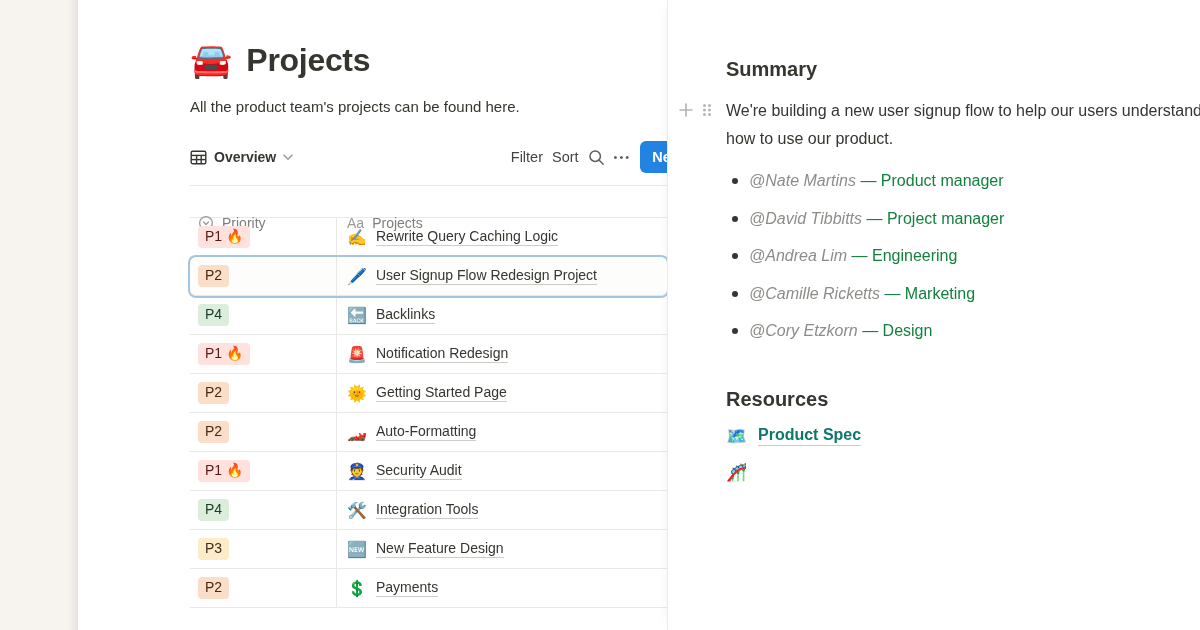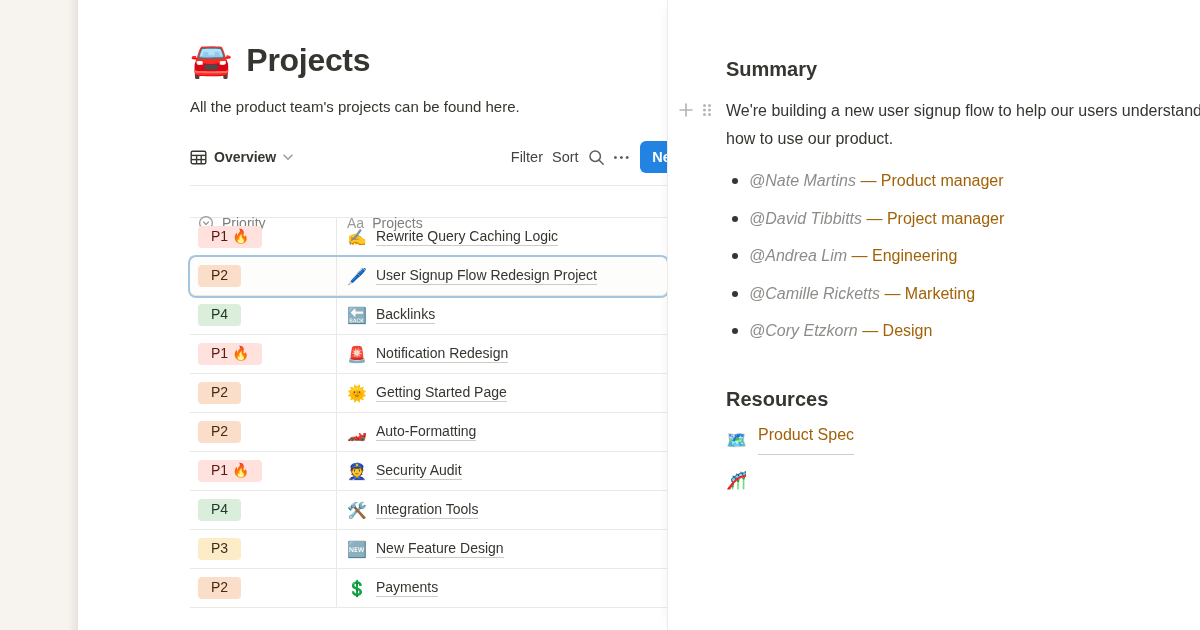--- a/index.html
+++ b/index.html
@@ -40,21 +40,21 @@
     border-top:1px solid #E9E9E7; border-bottom:1px solid #E9E9E7; }
   .th { display:flex; align-items:center; gap:8px;margin-top:37px; }
   .th-priority { width:147px; padding-left:8px; border-right:1px solid #E9E9E7; }
   .th-projects { flex:1; padding-left:10px; }
   .aa-glyph { font-size:14px; color:#9B9A97; }
   .rows-wrap { position:relative; }
   .row { display:flex; height:39px; align-items:stretch; border-bottom:1px solid #E9E9E7; position:relative; }
   .cell { display:flex; align-items:center; }
   .cell-priority { width:147px; padding-left:8px; border-right:1px solid #E9E9E7; }
   .cell-title { flex:1; padding-left:10px; gap:9px; }
-  .tag { padding:2px 13px; border-radius:4px; font-size:14px; line-height:1.25; white-space:nowrap; }
+  .tag { padding:2px 7px; border-radius:4px; font-size:14px; line-height:1.25; white-space:nowrap; }
   .tag-red    { background:#FFE2DD; color:#5D1715; }
   .tag-orange { background:#FADEC9; color:#49290E; }
   .tag-yellow { background:#FDECC8; color:#402C1B; }
   .tag-green  { background:#DBEDDB; color:#1C3829; }
   .row-emoji { width:20px; font-size:16px; text-align:center; flex:none; }
   .row-title { font-weight:500; color:#37352F; border-bottom:1px solid rgba(55,53,47,0.25);
     padding-bottom:1px; white-space:nowrap; }
   .row.selected { border-radius:6px; background:#FDFDFC; box-shadow:0 0 0 2px #A5C5DE; z-index:2; }
 
   
@@ -63,25 +63,25 @@
   .peek-inner { position:relative; padding:58px 18px 0 58px; }
   .h3 { font-size:20px; font-weight:700; color:#37352F; }
   .block-para { position:relative; margin-top:16px; width:482px; font-size:16px; line-height:1.78; color:#37352F; }
   .block-controls { position:absolute; left:-48px; top:5px; display:flex; align-items:center; gap:7px; color:#B6B5B2; }
   .ctl { cursor:pointer; display:flex; }
   .h3-team { margin-top:36px; }
   .lead-list { list-style:none; margin-top:4px; }
   .lead { position:relative; padding-left:23px; margin-top:16px; font-size:16px; line-height:1.35; }
   .lead::before { content:""; position:absolute; left:6px; top:8px; width:6px; height:6px; border-radius:50%; background:#37352F; }
   .mention { color:#8D8C89; cursor:pointer;font-style:italic; }
-  .lead-role { color:#a16207; }
+  .lead-role { color:#15803d; }
   .h3-resources { margin-top:46px; }
   .resource { display:flex; align-items:center; gap:10px; margin-top:15px; font-size:16px; cursor:pointer; }
   .resource-emoji { width:22px; font-size:17px; text-align:center; flex:none; }
-  .resource-title { font-weight:400; color:#a16207; border-bottom:1px solid rgba(55,53,47,0.25); padding-bottom:10px; }
+  .resource-title { font-weight:700; color:#0f766e; border-bottom:1px solid rgba(55,53,47,0.25); padding-bottom:1px; }
 </style>
 </head>
 <body>
 
 <div class="app">
 
   <div class="side-rail"></div>
 
   <div class="db-panel">
     <div class="db-inner">

